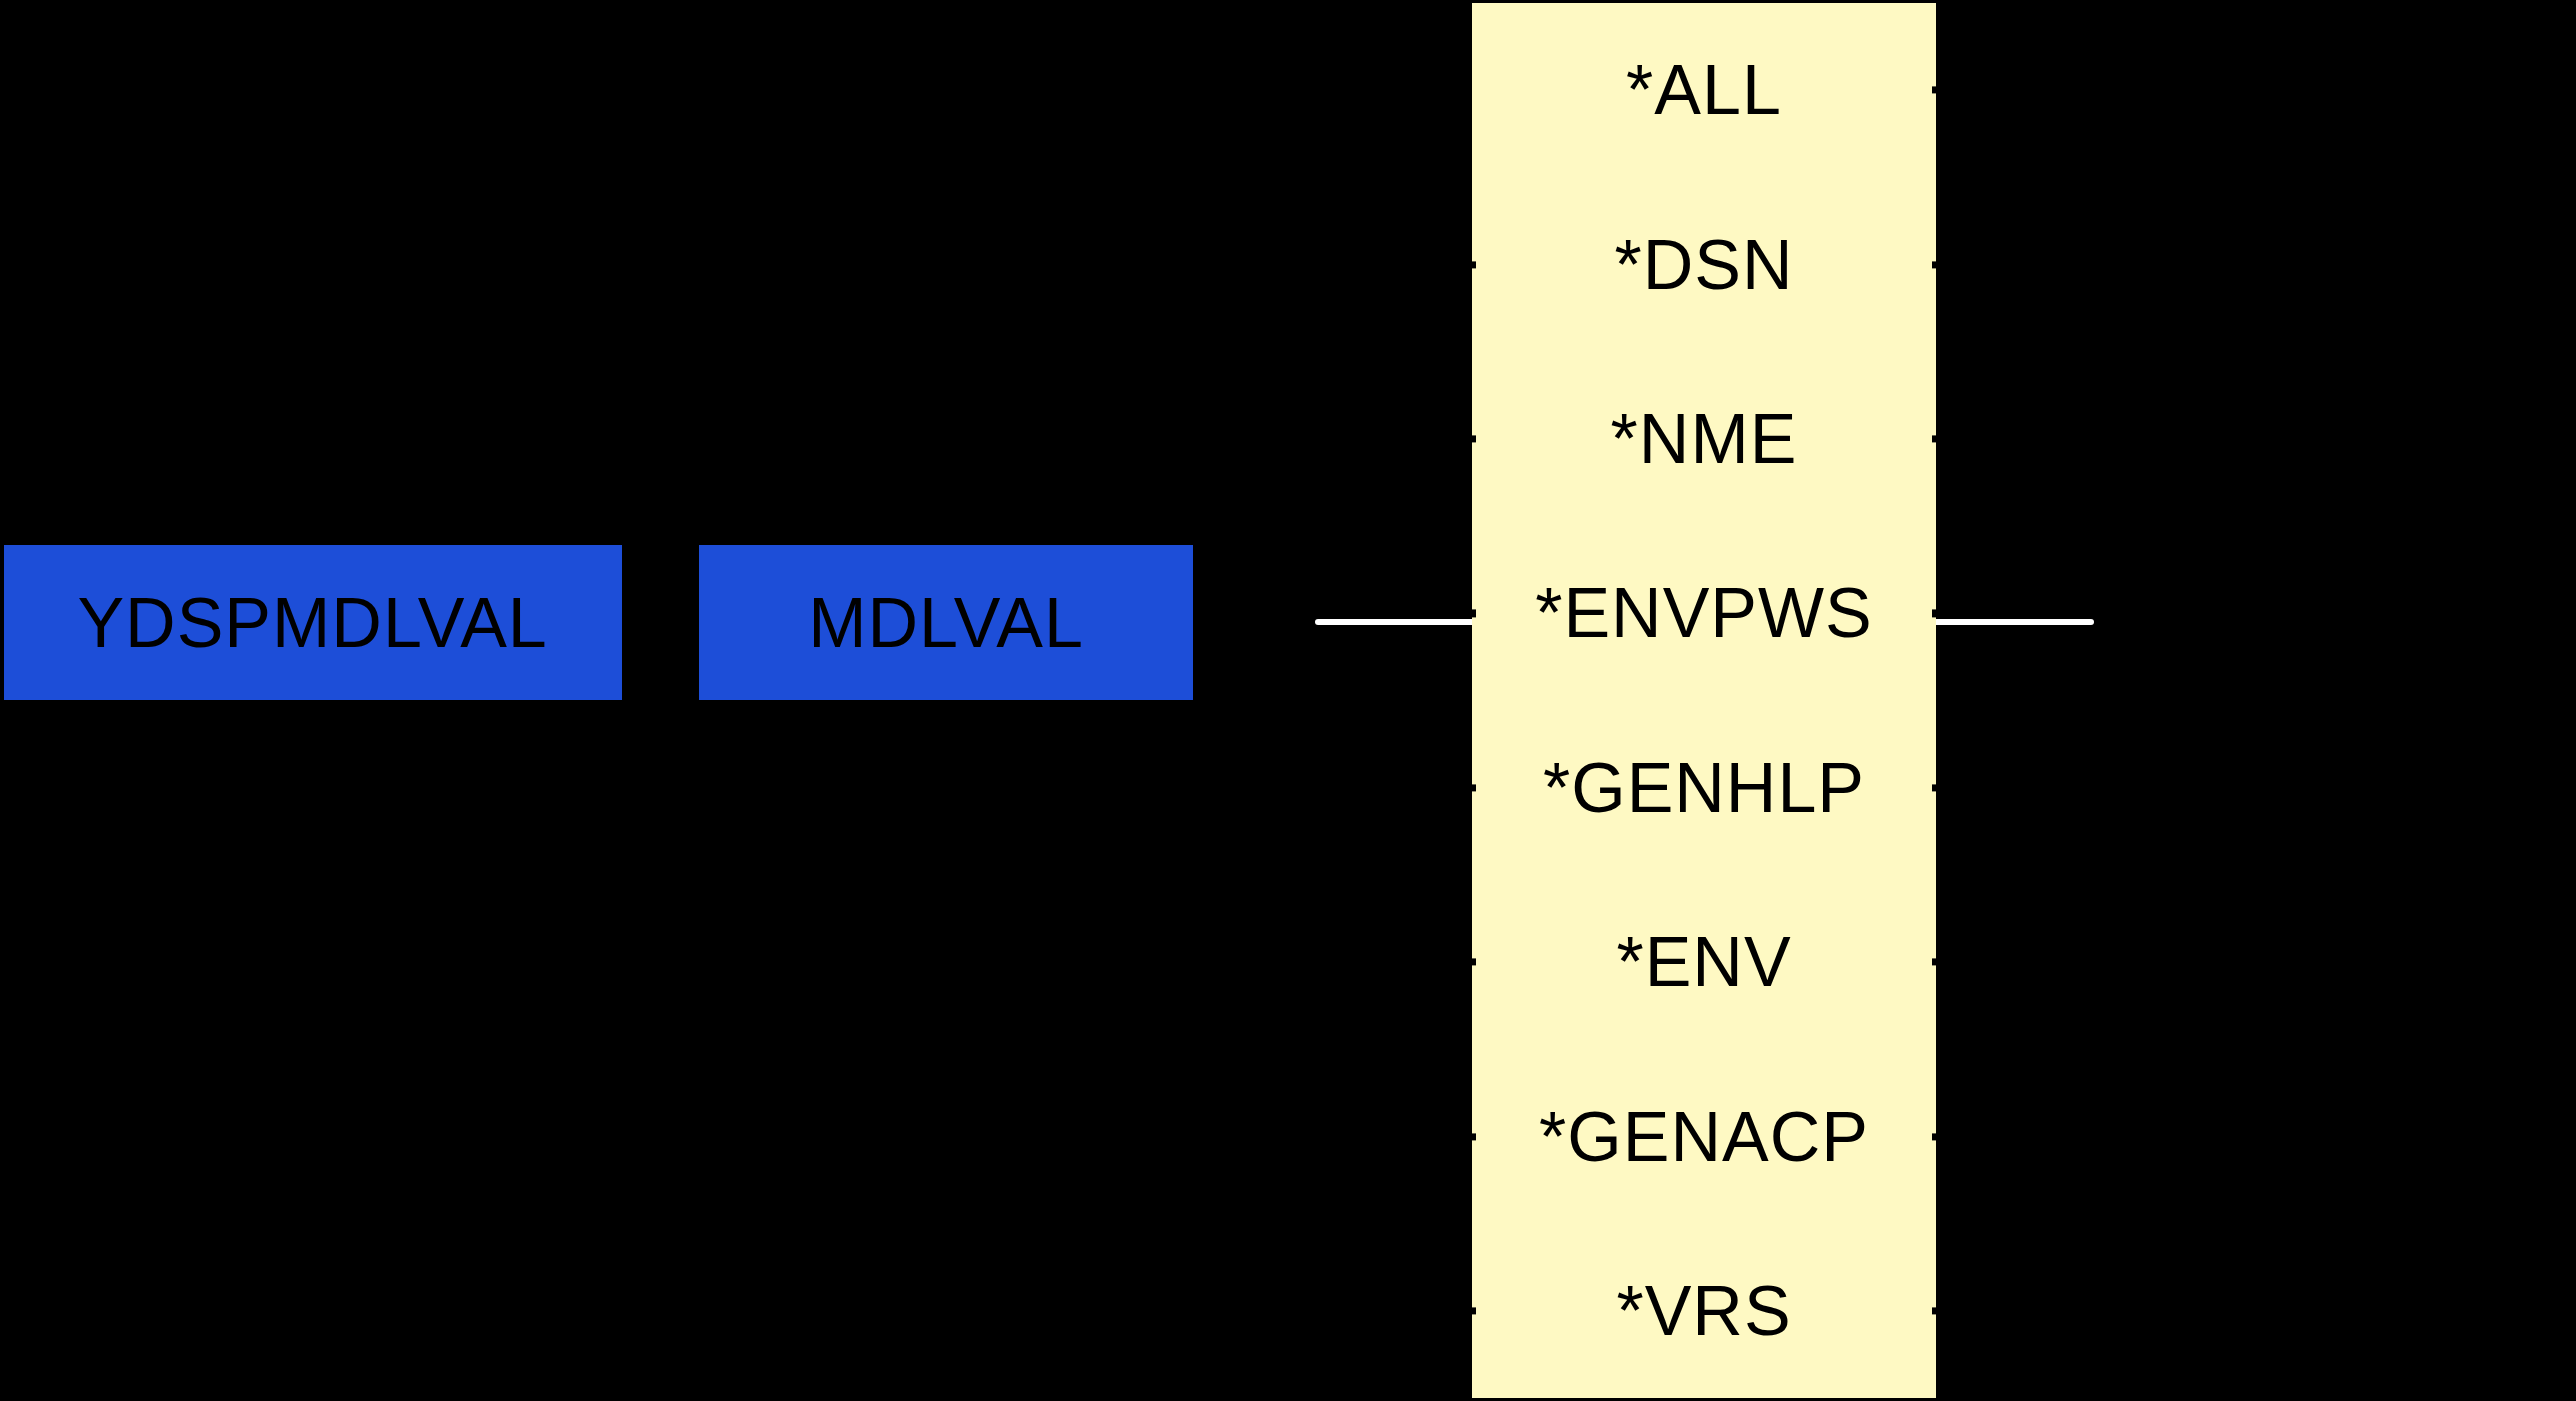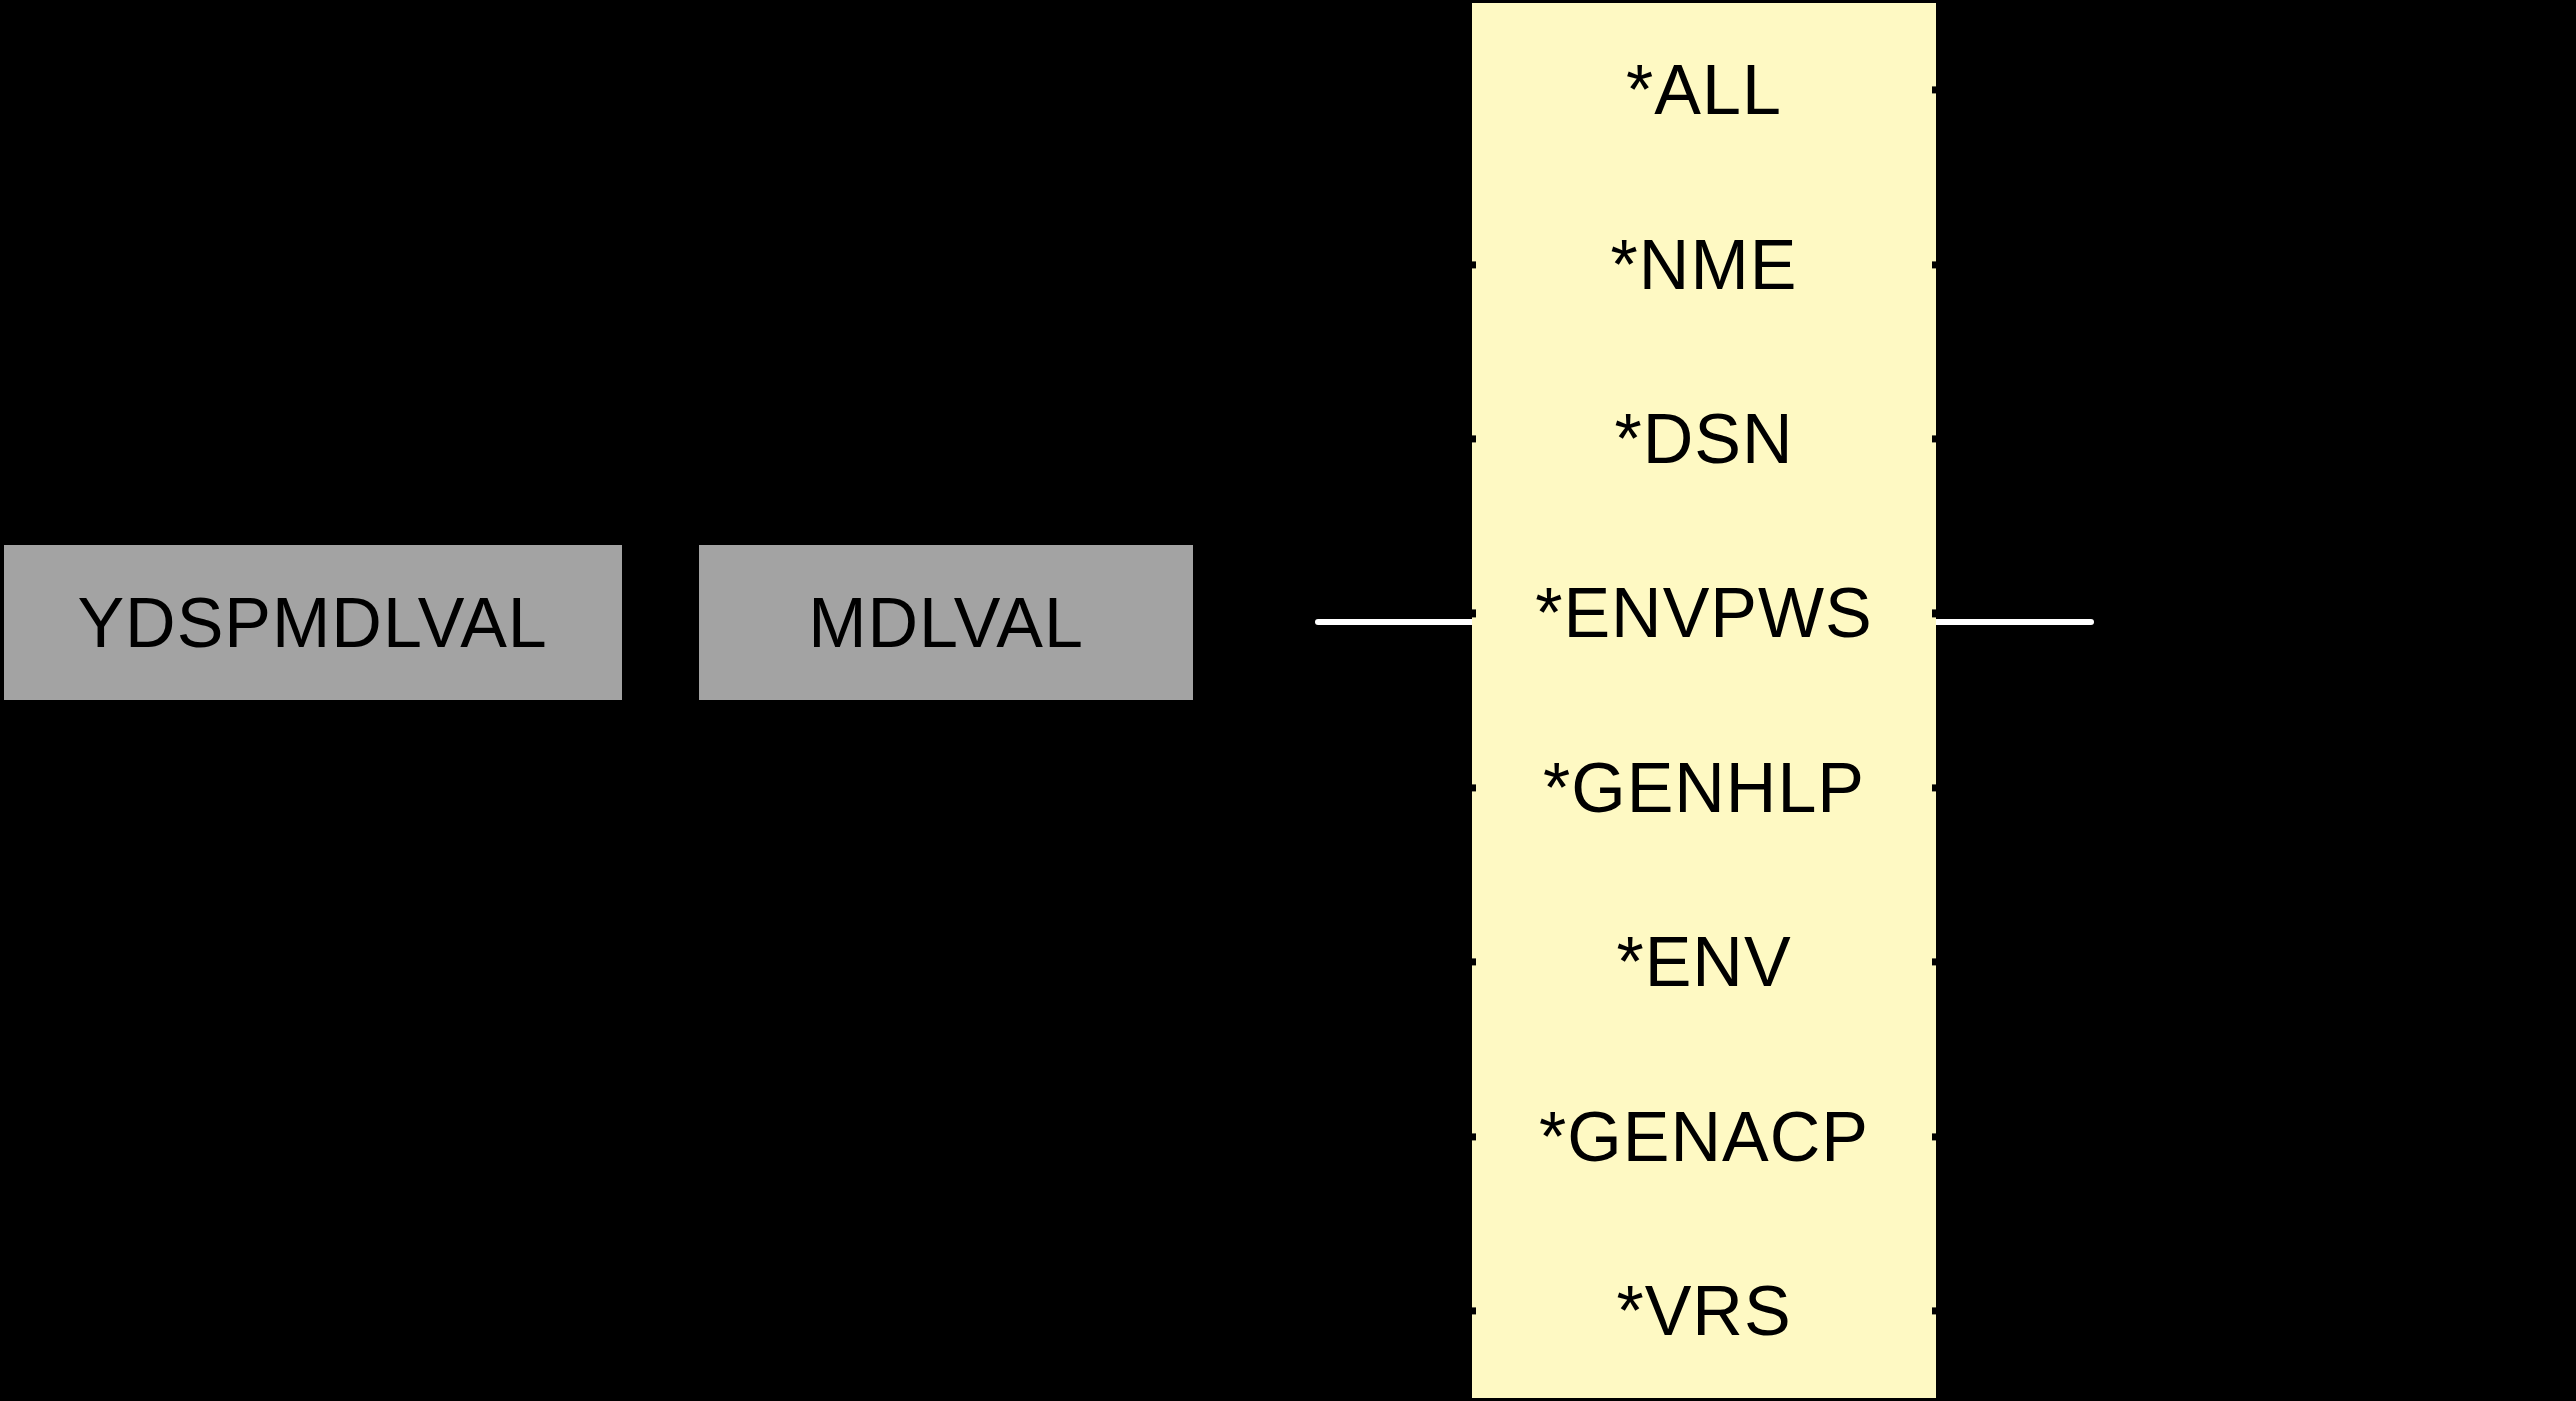--- a/index.html
+++ b/index.html
@@ -10,21 +10,21 @@
   .canvas {
     position: relative;
     width: 3906px;
     height: 1401px;
     background: #000000;
     overflow: hidden;
     font-family: "Liberation Sans", sans-serif;
   }
   .node-box {
     position: absolute;
-    background: #a3a3a3;
+    background: #1d4ed8;
     color: #000000;
     display: flex;
     align-items: center;
     justify-content: center;
     font-size: 70px;
     letter-spacing: 1px;
     white-space: nowrap;
   }
   #cmd-box {
     left: 3.6px;
@@ -106,27 +106,27 @@
   <div id="values-box">
 
     <div class="value-row">
 
       <span>*ALL</span>
       <span class="tick tick-right"></span>
     </div>
 
     <div class="value-row">
       <span class="tick tick-left"></span>
-      <span>*NME</span>
+      <span>*DSN</span>
       <span class="tick tick-right"></span>
     </div>
 
     <div class="value-row">
       <span class="tick tick-left"></span>
-      <span>*DSN</span>
+      <span>*NME</span>
       <span class="tick tick-right"></span>
     </div>
 
     <div class="value-row">
       <span class="tick tick-left"></span>
       <span>*ENVPWS</span>
       <span class="tick tick-right"></span>
     </div>
 
 

